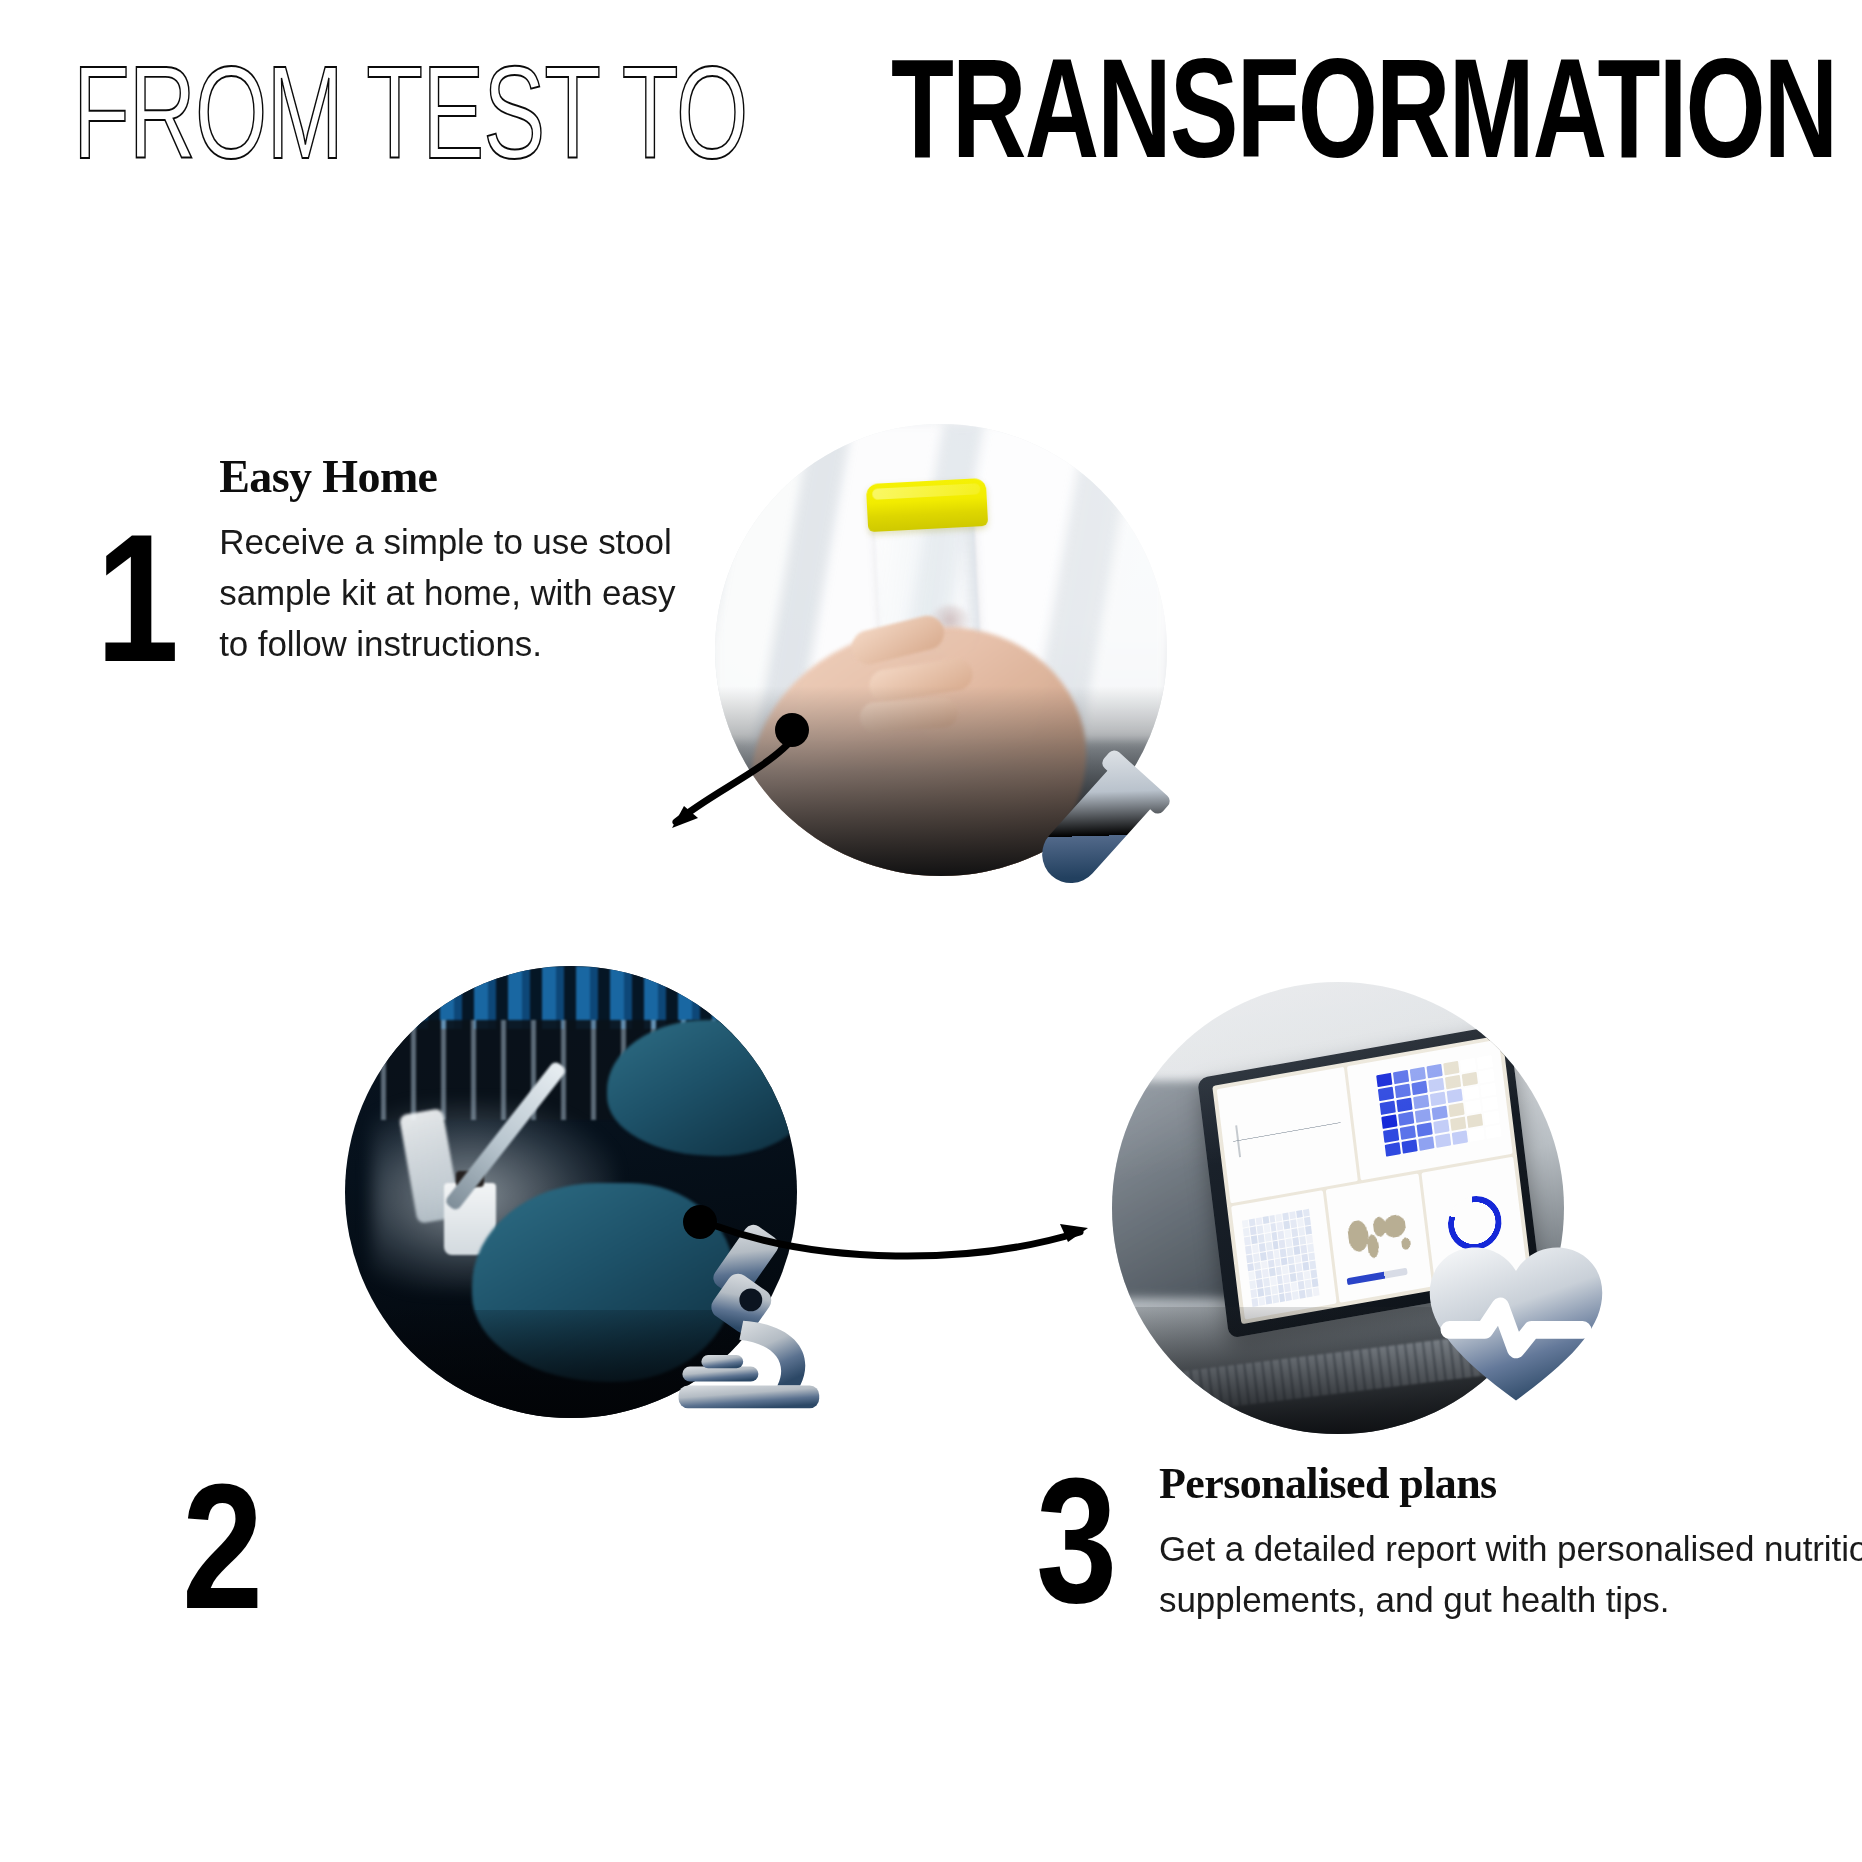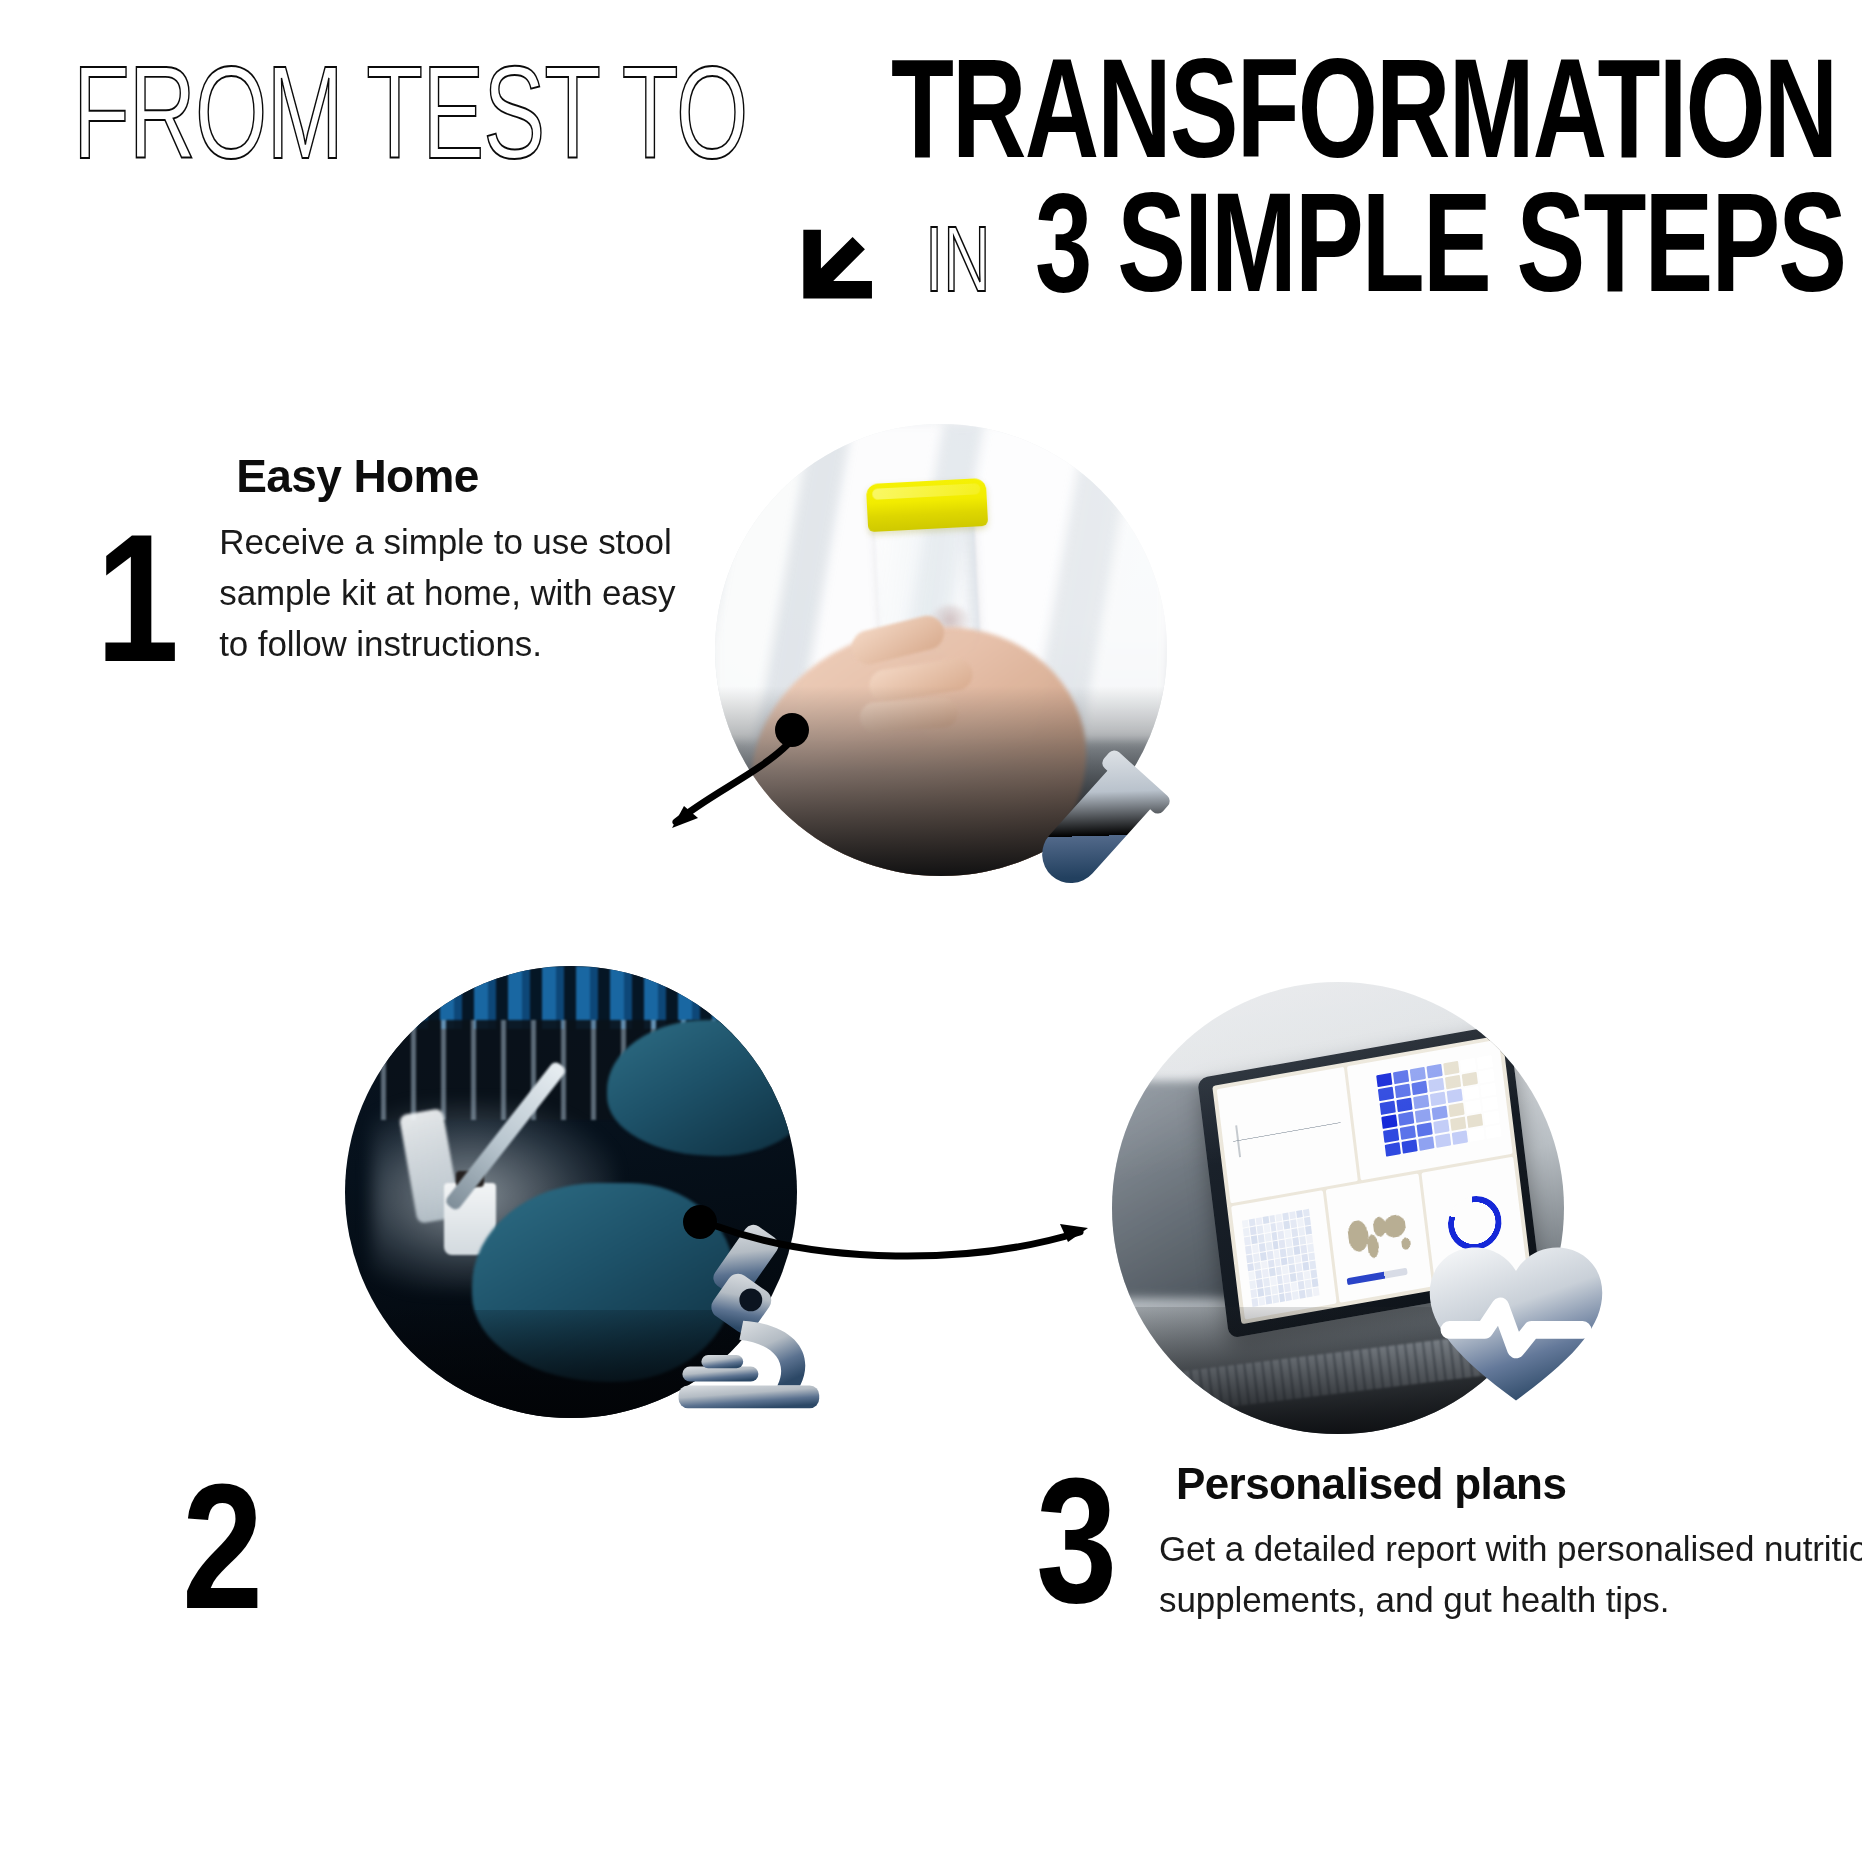--- a/index.html
+++ b/index.html
@@ -243,22 +243,22 @@
 
   
   .step{ position:absolute; display:flex; align-items:flex-start; }
   .num{
     font-family:"Liberation Sans", sans-serif;
     font-weight:700; color:#000; line-height:.86;
     transform:scaleX(.82); transform-origin:left top;
   }
   .step-body{ }
   .step-title{
-    font-family:Liberation Sans, sans-serif;
-    font-weight:700; color:#0d0d0d; letter-spacing:-.6px;margin-left:17px;
+    font-family:Liberation Serif, serif;
+    font-weight:700; color:#0d0d0d; letter-spacing:-.6px;
   }
   .step-desc{
     font-family:"Liberation Sans", sans-serif;
     font-weight:400; color:#1a1a1a; letter-spacing:-.1px;
   }
 
   #step-1{ left:96px; top:520px; }
   #step-1 .num{ font-size:182px; margin-right:22px; }
   #step-1 .step-title{ font-size:46px; line-height:1.16; margin-top:-70px; }
   #step-1 .step-desc{ font-size:35px; line-height:1.45; margin-top:14px; width:480px; }
@@ -275,27 +275,20 @@
 </style>
 </head>
 <body>
 
 <div id="canvas">
 
   <div class="headline">
     <div class="hl-row r1">
       <span class="hl-light">FROM TEST TO</span>
       <span class="hl-bold">TRANSFORMATION</span>
-    </div>
-    <div class="hl-row r2">
-      <svg class="arrow-dl" viewBox="0 0 100 100">
-        <path d="M14 18 H34 V62 L70 26 L84 40 L48 76 H92 V96 H14 Z" fill="#000"></path>
-      </svg>
-      <span class="hl-in">IN</span>
-      <span class="hl-bold">3 SIMPLE STEPS</span>
     </div>
   </div>
 
   <div class="circle" id="circle-1">
     <div class="c1-bg"></div>
     <div class="lab-coat"></div>
     <div class="cup"></div>
     <div class="cup-blob"></div>
     <div class="cup-lid"></div>
     <div class="hand"></div>

